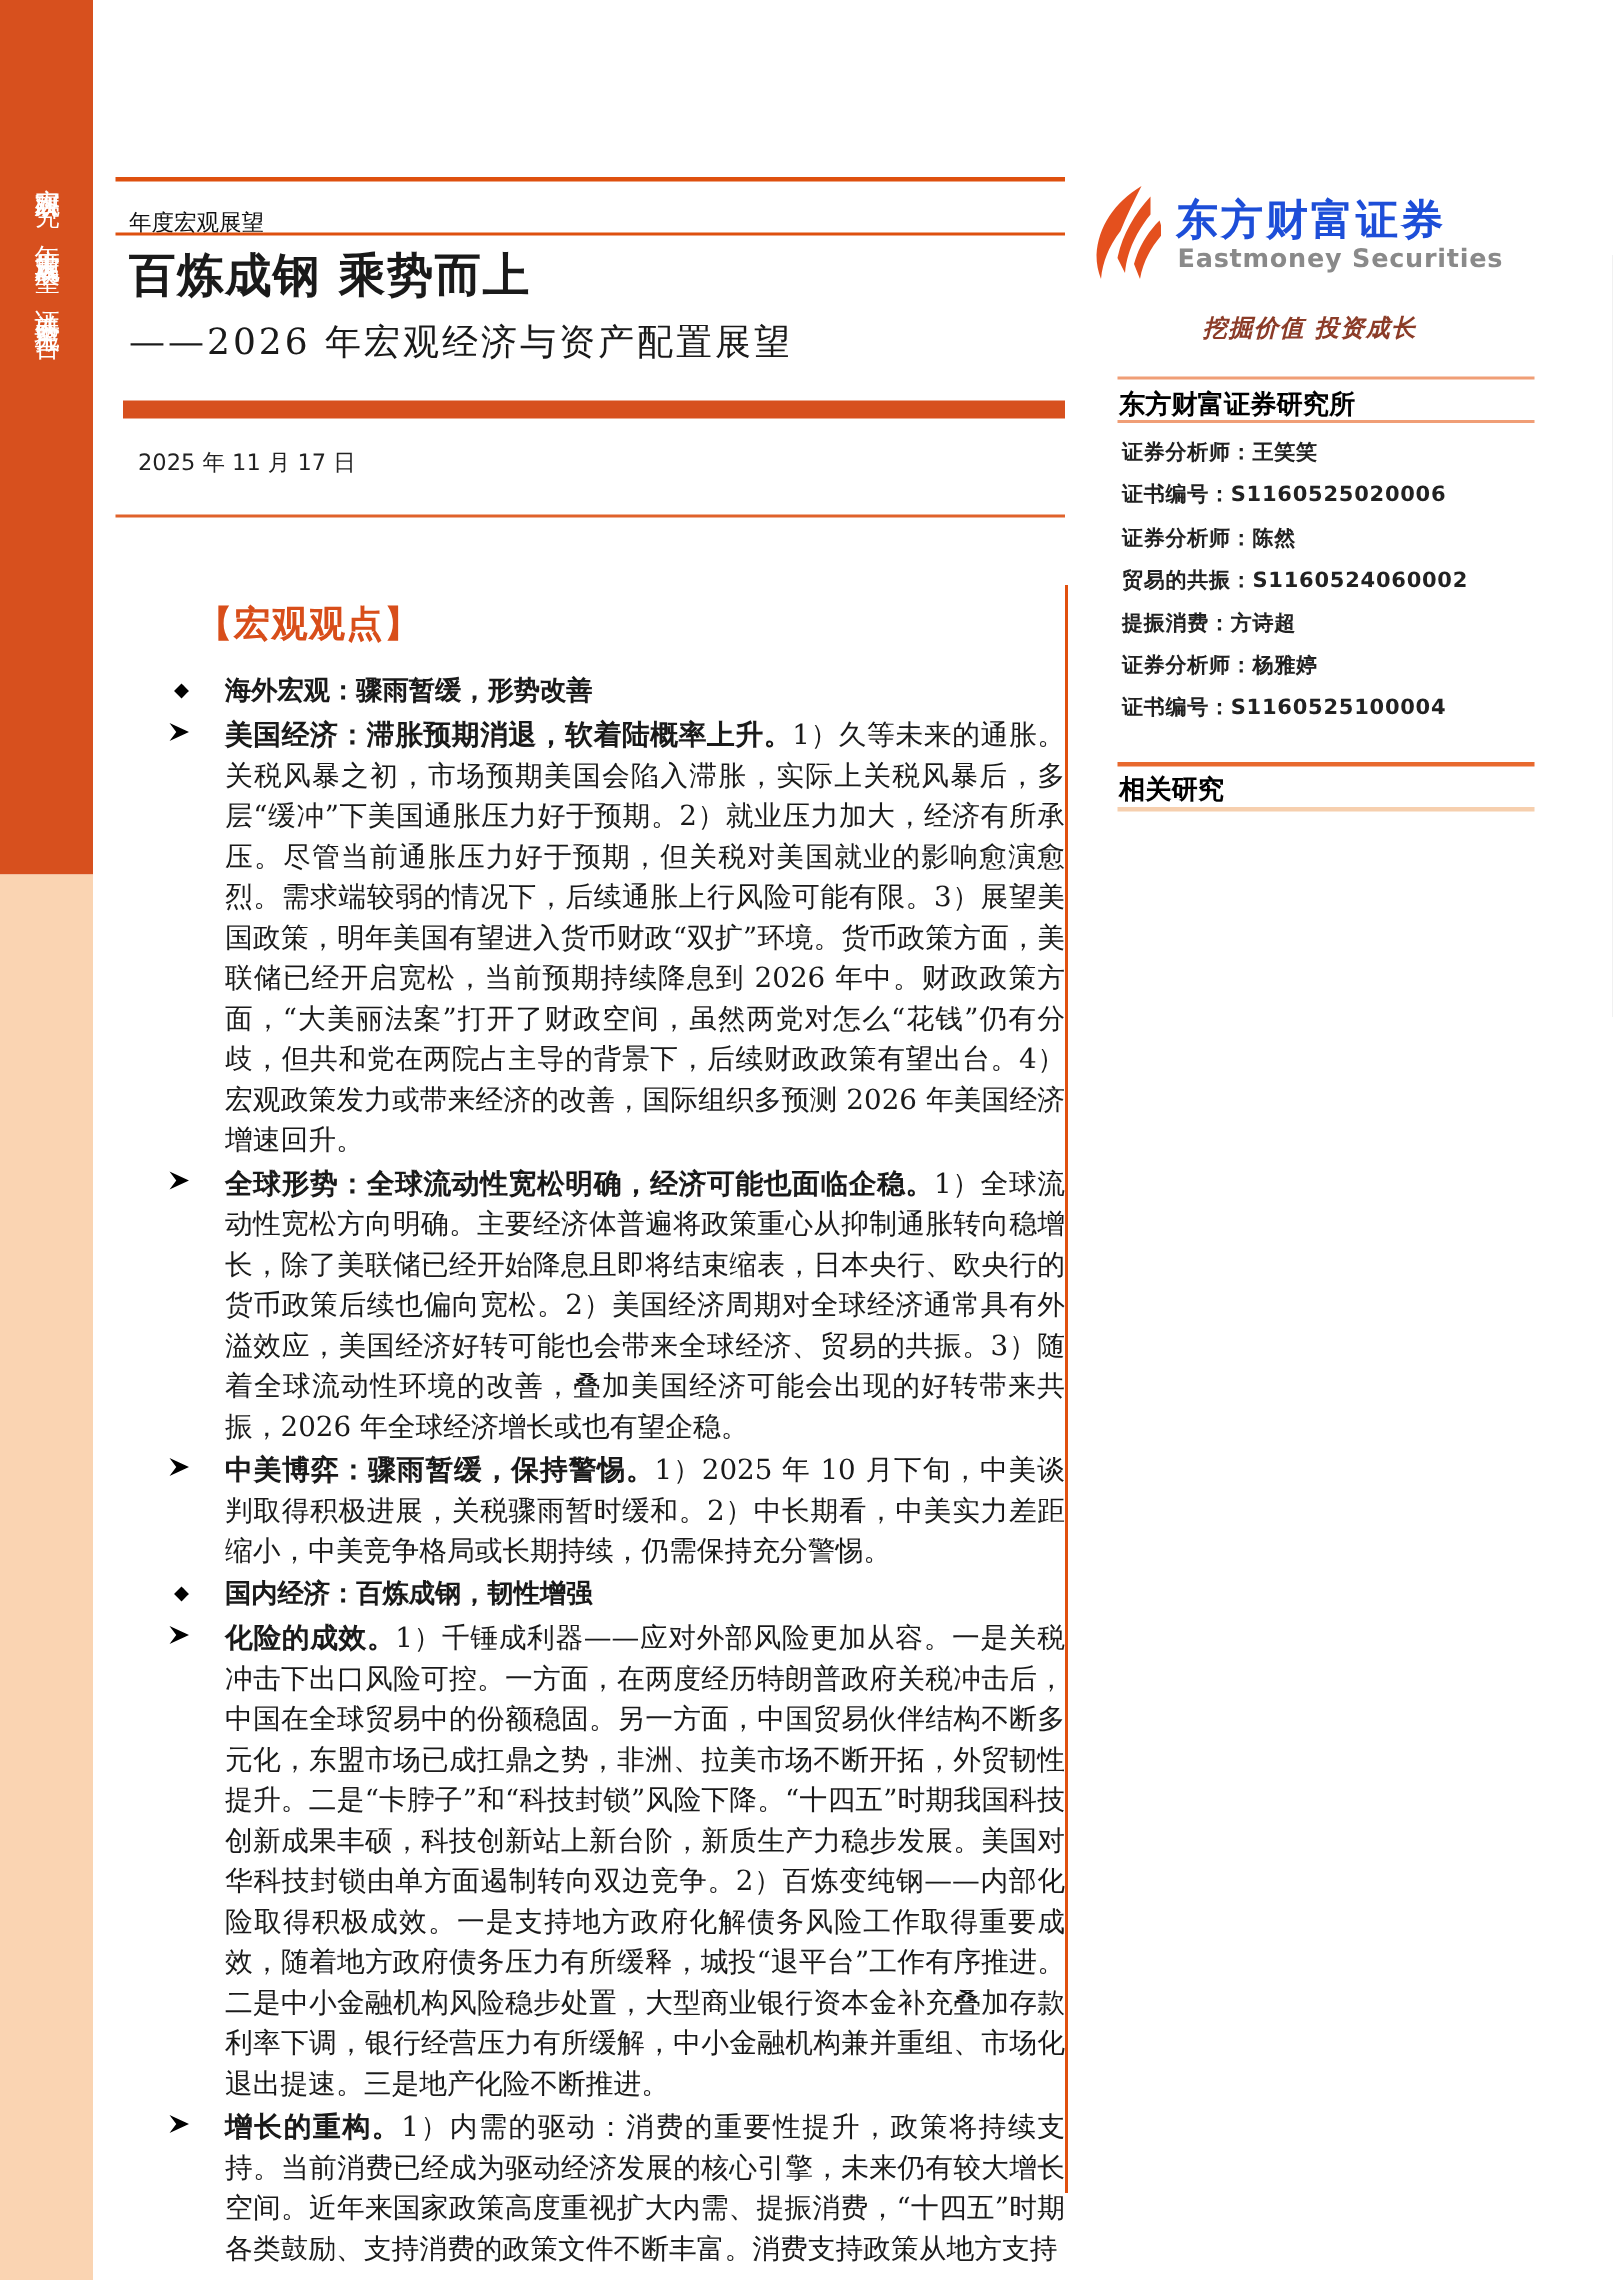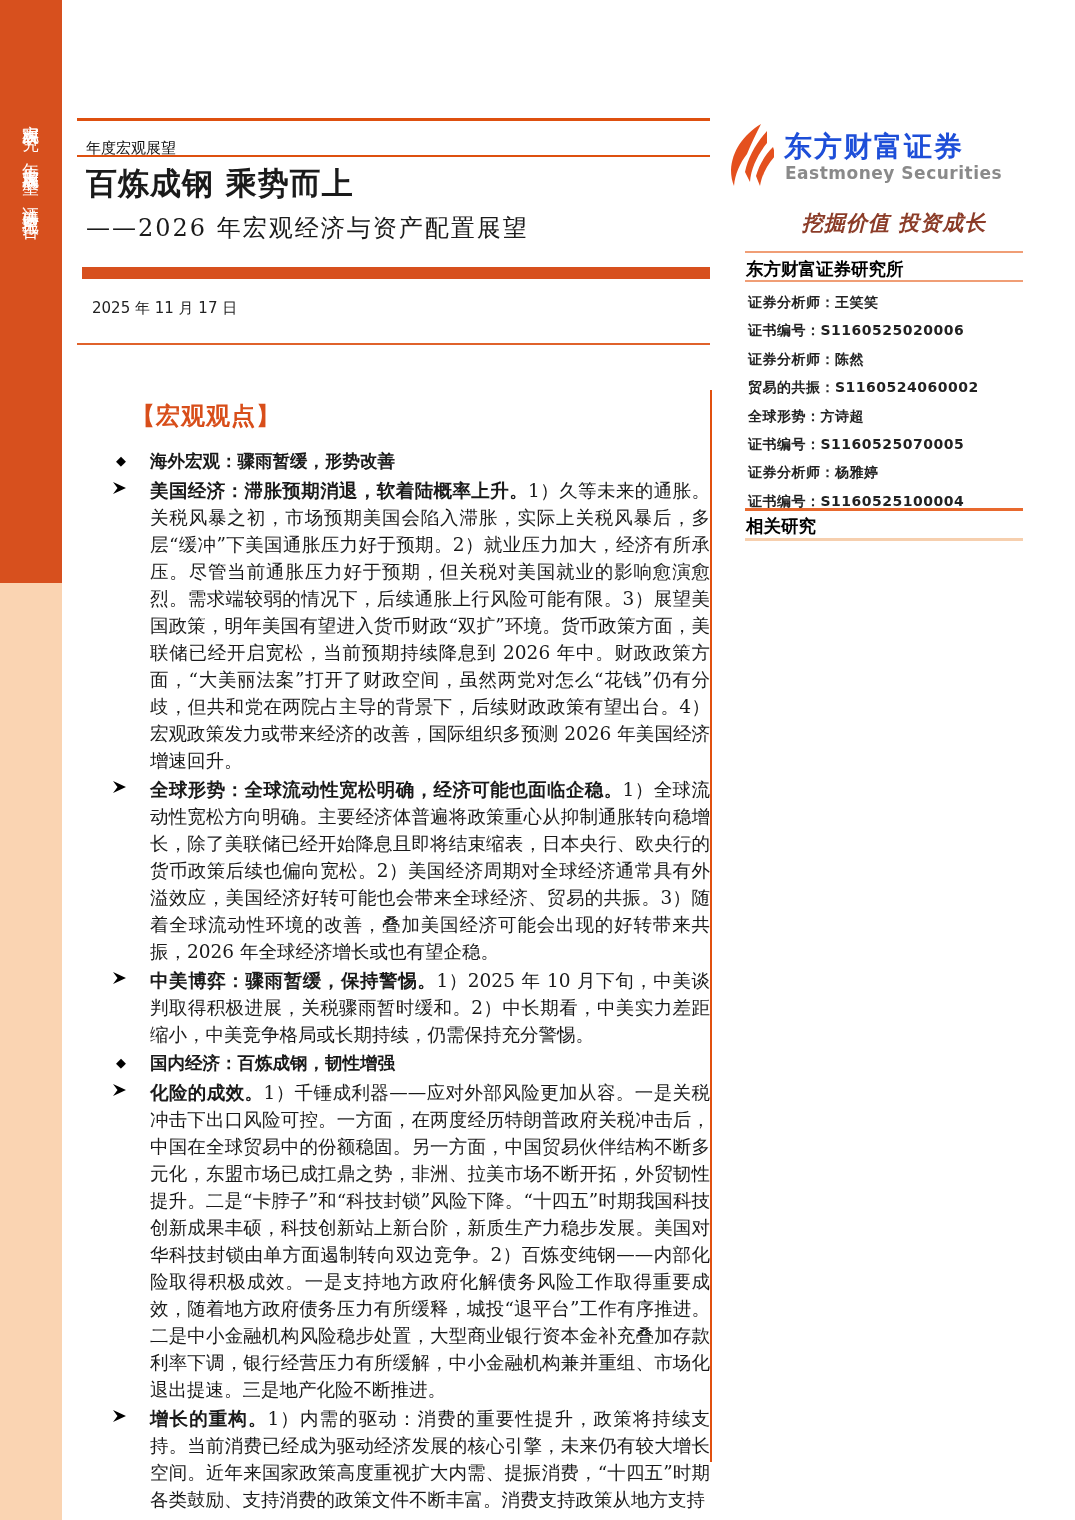--- a/index.html
+++ b/index.html
@@ -49,21 +49,21 @@
 
   
   .v-divider { position:absolute; left:710px; top:390px; width:2px; height:1072px; background:#e1500f; }
 
   
   .logo-icon { position:absolute; left:730px; top:124px; }
   .brand-cn { position:absolute; left:784px; top:128px; font-size:28px; font-weight:bold;
     color:#1d4ed8; letter-spacing:2px; }
   .brand-en { position:absolute; left:785px; top:163px; font-size:17px; font-weight:bold;
     color:#8a8a8a; letter-spacing:0.5px; }
-  .slogan { position:absolute; left:802px; top:209px; font-size:21px; font-weight:bold;
+  .slogan { position:absolute; left:802px; top:209px; font-size:16px; font-weight:bold;
     font-style:italic; color:#8b3c28; letter-spacing:1px; }
   .rule-inst-top    { position:absolute; left:745px; top:251px; width:278px; height:2px; background:#f09e76; }
   .institute { position:absolute; left:746px; top:257px; font-size:17.5px; font-weight:bold; color:#000; }
   .rule-inst-bottom { position:absolute; left:745px; top:280px; width:278px; height:2px; background:#f09e76; }
   .analysts { position:absolute; left:748px; top:288px; width:276px; }
   .an-row { font-size:14px; line-height:28.4px; color:#222; letter-spacing:0.5px;font-weight:bold; }
   .rule-rel-top    { position:absolute; left:745px; top:508px; width:278px; height:3px; background:#e8692e; }
   .related { position:absolute; left:746px; top:514px; font-size:17.5px; font-weight:bold; color:#000; }
   .rule-rel-bottom { position:absolute; left:745px; top:538px; width:278px; height:3px; background:#f6cfae; }
 </style>
@@ -155,22 +155,21 @@
 
   <div class="rule-inst-top"></div>
   <div class="institute">东方财富证券研究所</div>
   <div class="rule-inst-bottom"></div>
 
   <div class="analysts">
       <div class="an-row">证券分析师：王笑笑</div>
       <div class="an-row">证书编号：S1160525020006</div>
       <div class="an-row">证券分析师：陈然</div>
       <div class="an-row">贸易的共振：S1160524060002</div>
-      <div class="an-row">全球形势：方诗超</div>
-      <div class="an-row">证书编号：S1160525070005</div>
+      <div class="an-row">提振消费：方诗超</div>
       <div class="an-row">证券分析师：杨雅婷</div>
       <div class="an-row">证书编号：S1160525100004</div>
     </div>
 
   <div class="rule-rel-top"></div>
   <div class="related">相关研究</div>
   <div class="rule-rel-bottom"></div>
 
 </div>
 

